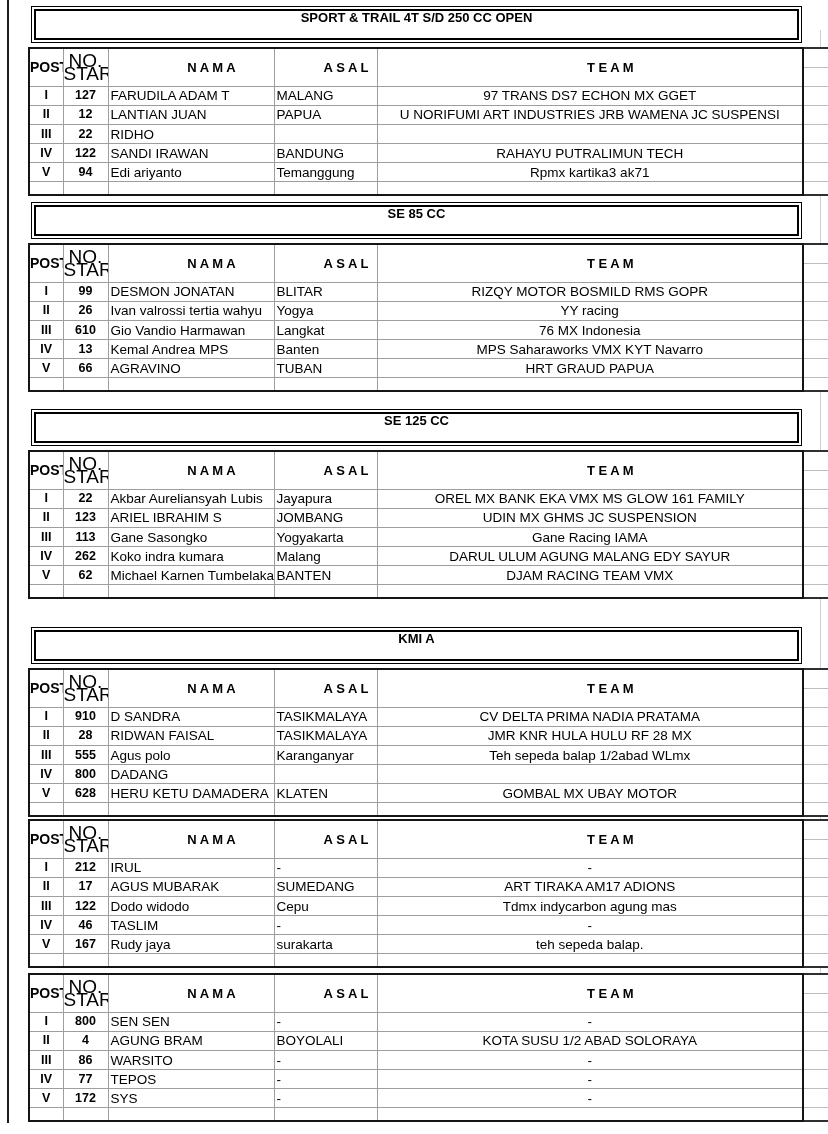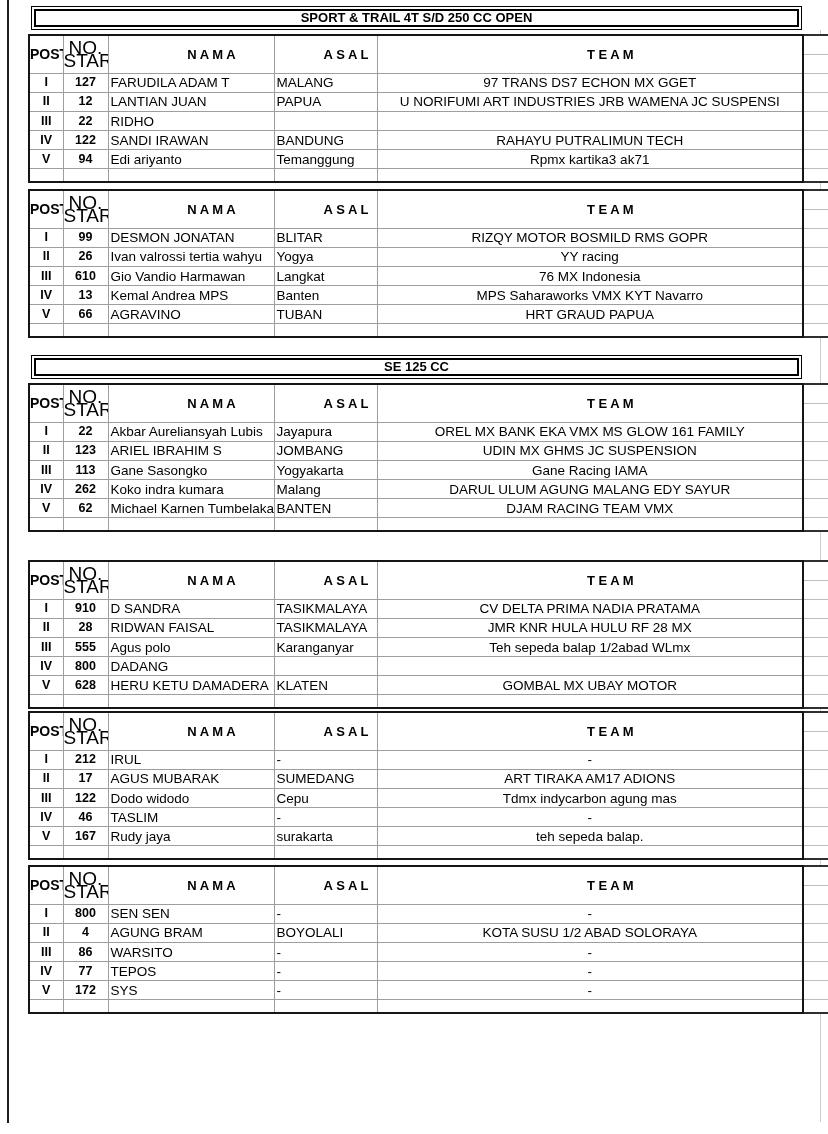--- a/index.html
+++ b/index.html
@@ -27,21 +27,21 @@
   .block { }
   
   .titlebar {
     margin:0 26px 4px 3px;
     border:1px solid #000;
     padding:2px;
     background:#fff;
   }
   .titlebar-inner {
     border:2px solid #000;
-    height:18px; line-height:13px;
+    height:31px; line-height:13px;
     text-align:center;
     font-weight:bold; font-size:13px;
     overflow:hidden; white-space:nowrap;
   }
   .table-area { display:flex; align-items:stretch; }
   table.cat {
     width:774px; table-layout:fixed;
     border-collapse:collapse;
     border:2px solid #151515;
     background:#fff;
@@ -231,20 +231,23 @@
           <div class="s"></div>
         <div class="s"></div>
           <div class="s"></div>
           <div class="s"></div>
           <div class="s-last"></div>
       </div>
     </div>
   </div>
 
   <div class="block" style="margin-bottom: 17px;">
+    <div class="titlebar">
+      <div class="titlebar-inner title-text">SE 85 CC</div>
+    </div>
     <div class="table-area">
       <table class="cat">
         <colgroup>
           <col class="w-post">
             <col class="w-no">
             <col class="w-nama">
             <col class="w-asal">
             <col class="w-team">
         </colgroup>
         <tbody class="tb">
@@ -510,20 +513,23 @@
           <div class="s"></div>
         <div class="s"></div>
           <div class="s"></div>
           <div class="s"></div>
           <div class="s-last"></div>
       </div>
     </div>
   </div>
 
   <div class="block" style="margin-bottom: 2px;">
+    <div class="titlebar">
+      <div class="titlebar-inner title-text">KMI A</div>
+    </div>
     <div class="table-area">
       <table class="cat">
         <colgroup>
           <col class="w-post">
             <col class="w-no">
             <col class="w-nama">
             <col class="w-asal">
             <col class="w-team">
         </colgroup>
         <tbody class="tb">

